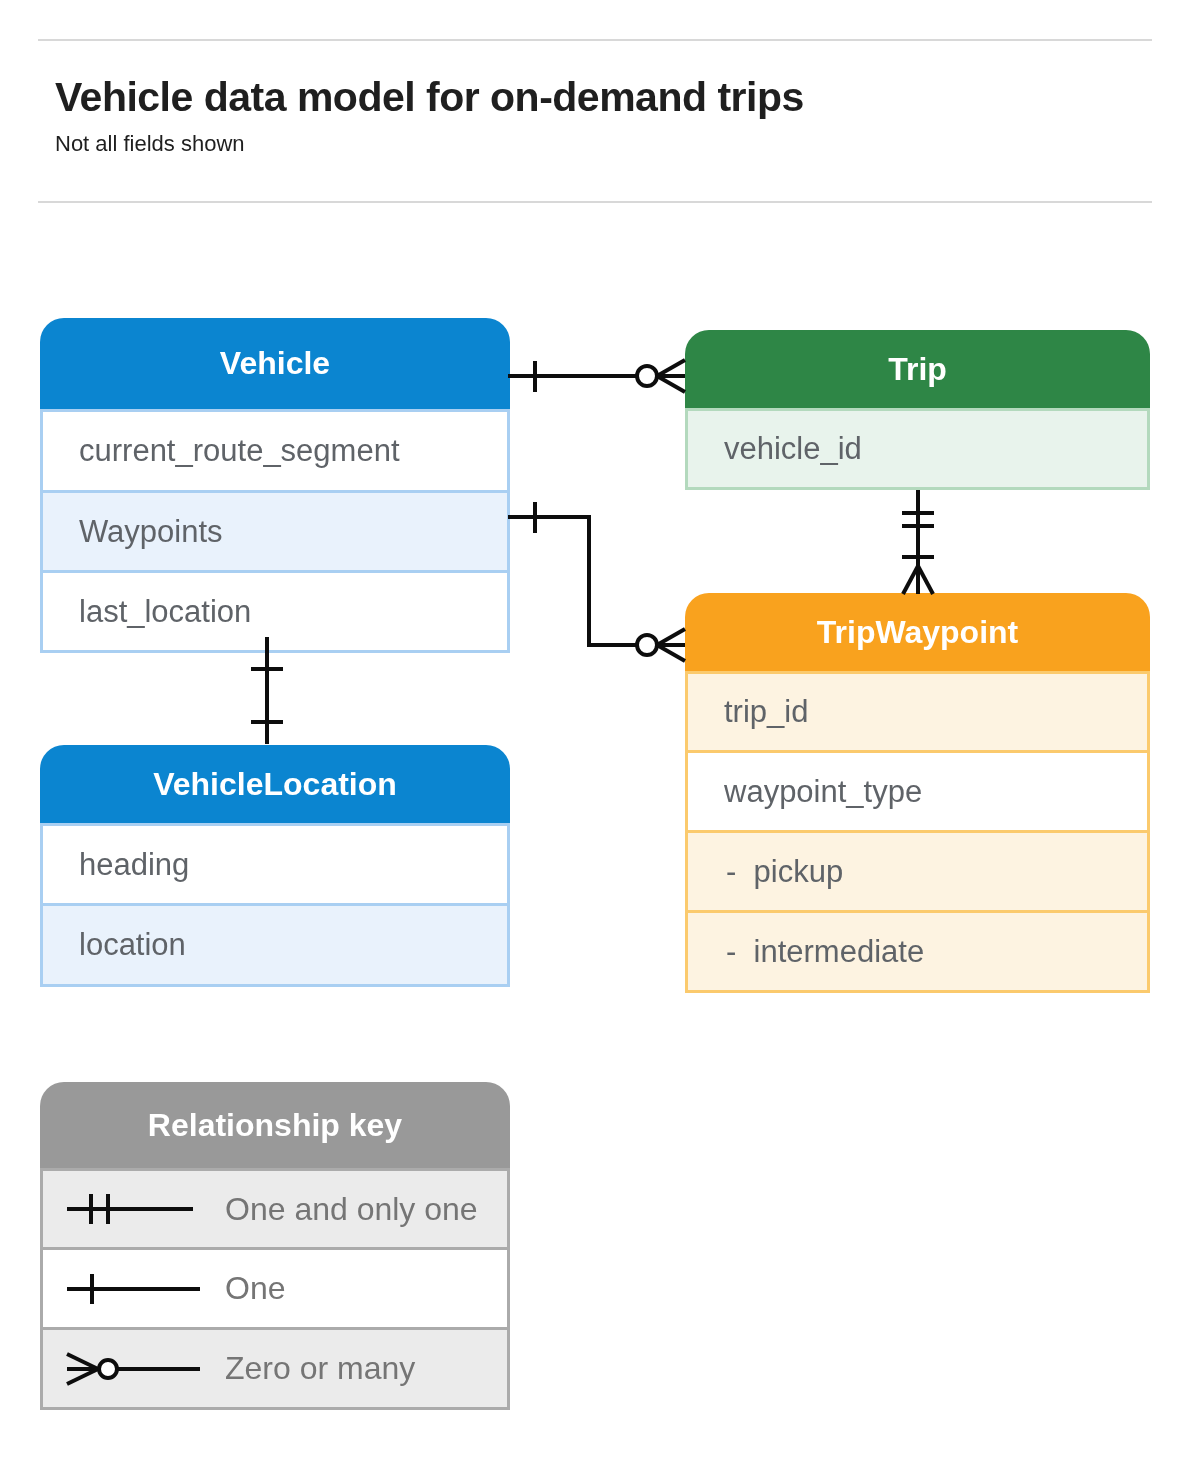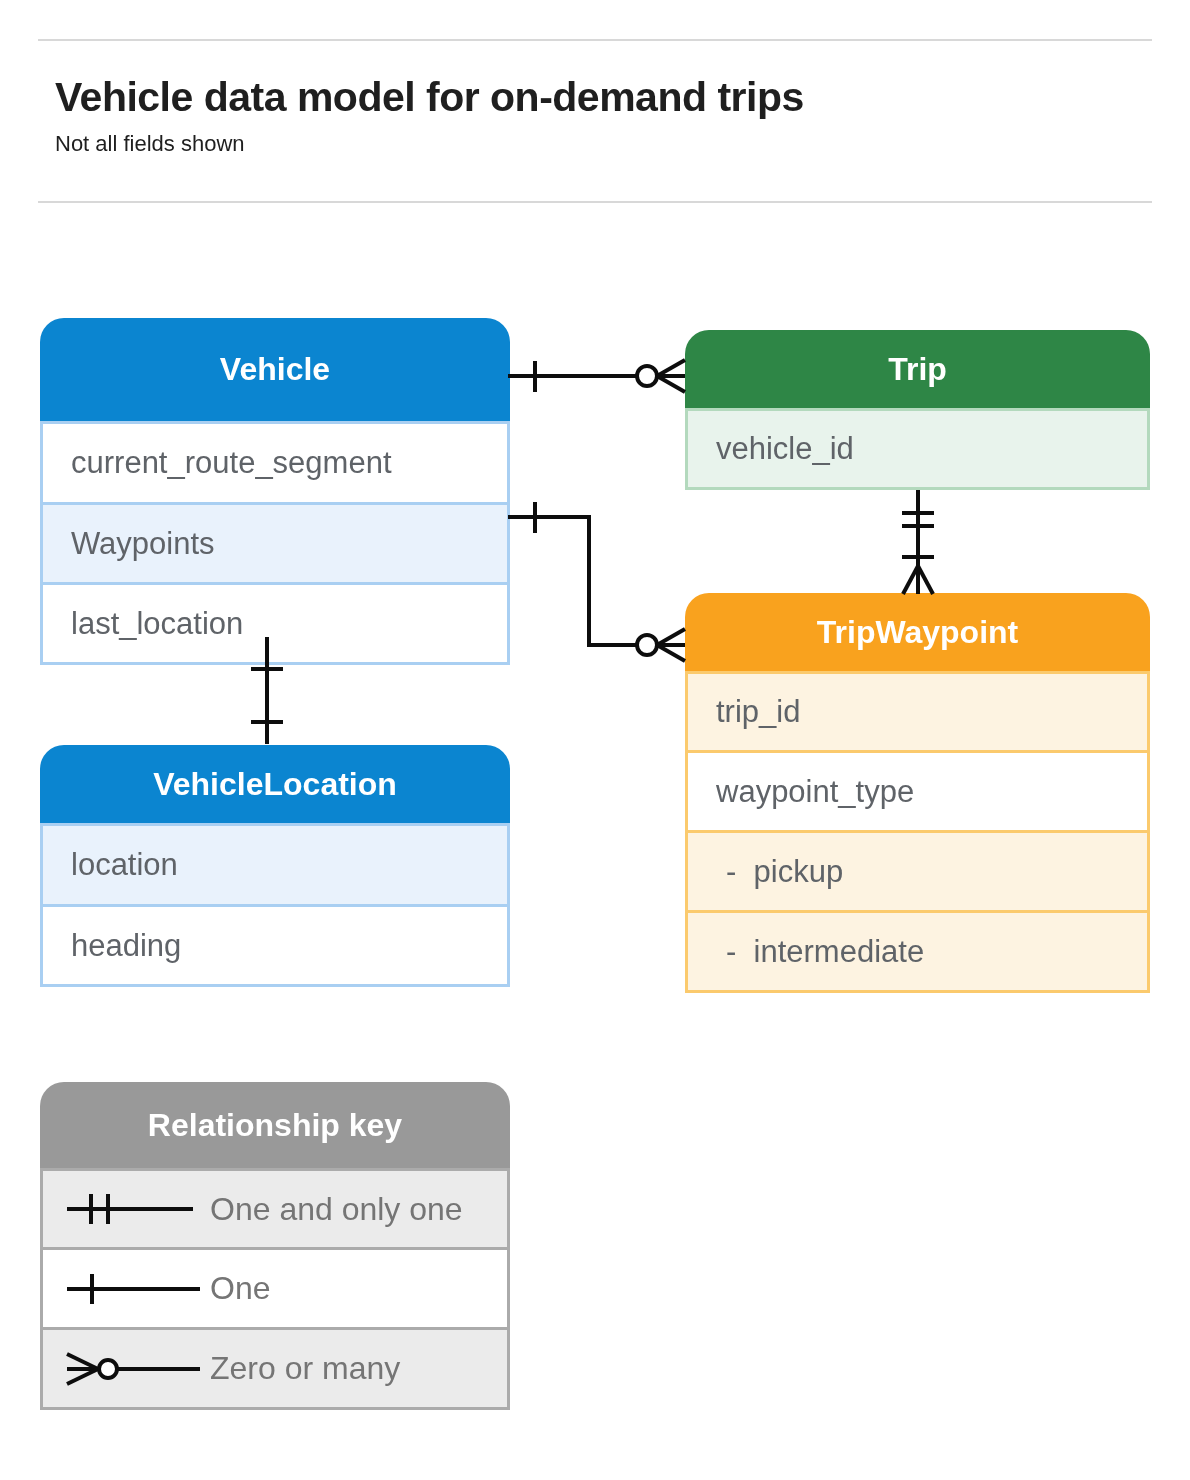--- a/index.html
+++ b/index.html
@@ -23,45 +23,45 @@
   .theme-gray   { --h:var(--gray-header);   --l:var(--gray-light);   --b:var(--gray-border); }
 
   .entity-header {
     background:var(--h); border-radius:24px 24px 0 0; color:#ffffff;
     font-size:32px; font-weight:700; display:flex; align-items:center; justify-content:center;
   }
   .entity-body { background:#ffffff; border:3px solid var(--b); }
   .row { display:flex; align-items:center; background:#ffffff; }
   .row + .row { border-top:3px solid var(--b); }
   .row.hl { background:var(--l); }
-  .row .lbl { font-size:31px; color:var(--text-row); padding-left:28px; white-space:pre; }
+  .row .lbl { font-size:31px; color:var(--text-row); padding-left:36px; white-space:pre; }
   .row.indent .lbl { padding-left:38px; }
 
   
   .key-row .sym { margin-left:22px; flex:0 0 140px; }
-  .key-row .klbl { font-size:32px; color:var(--text-key); margin-left:5px; white-space:pre; }
+  .key-row .klbl { font-size:32px; color:var(--text-key); margin-left:20px; white-space:pre; }
 
   svg.overlay { position:absolute; left:0; top:0; pointer-events:none; }
   .conn { stroke:var(--connector); stroke-width:4; fill:none; }
   .conn-fill { fill:#ffffff; stroke:var(--connector); stroke-width:4; }
   .ksym { stroke:var(--connector); stroke-width:4; fill:none; }
   .ksym-fill { fill:#ffffff; stroke:var(--connector); stroke-width:4; }
 </style>
 </head>
 <body>
 
 <div class="canvas">
 
   <div class="rule" style="top:39px"></div>
   <div class="page-title">Vehicle data model for on-demand trips</div>
   <div class="page-subtitle">Not all fields shown</div>
   <div class="rule" style="top:201px"></div>
 
   <div class="entity theme-blue" style="left:40px; top:318px; width:470px">
-    <div class="entity-header" style="height:103px">
+    <div class="entity-header" style="height:91px">
       <span>Vehicle</span>
     </div>
     <div class="entity-body">
       <div class="row" style="height:78px">
         <span class="lbl">current_route_segment</span>
       </div>
       <div class="row hl" style="height:77px">
         <span class="lbl">Waypoints</span>
       </div>
       <div class="row" style="height:77px">
@@ -99,25 +99,25 @@
         <span class="lbl">-  intermediate</span>
       </div>
     </div>
   </div>
 
   <div class="entity theme-blue" style="left:40px; top:745px; width:470px">
     <div class="entity-header" style="height:78px">
       <span>VehicleLocation</span>
     </div>
     <div class="entity-body">
+      <div class="row" style="height:77px">
+        <span class="lbl">heading</span>
+      </div>
       <div class="row hl" style="height:78px">
         <span class="lbl">location</span>
-      </div>
-      <div class="row" style="height:77px">
-        <span class="lbl">heading</span>
       </div>
     </div>
   </div>
 
   <div class="entity theme-gray" style="left:40px; top:1082px; width:470px">
     <div class="entity-header" style="height:86px">
       <span>Relationship key</span>
     </div>
     <div class="entity-body">
       <div class="row hl key-row" style="height:76px">

